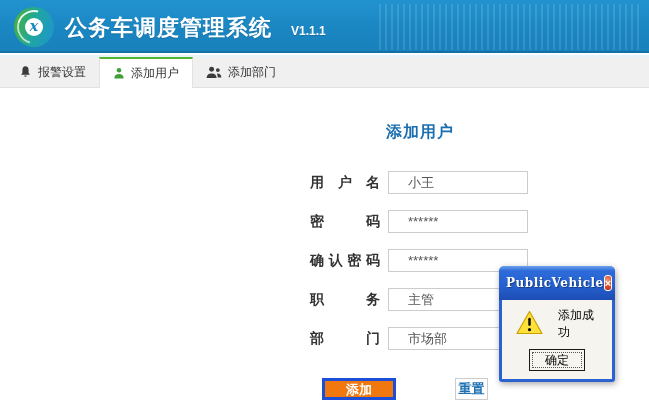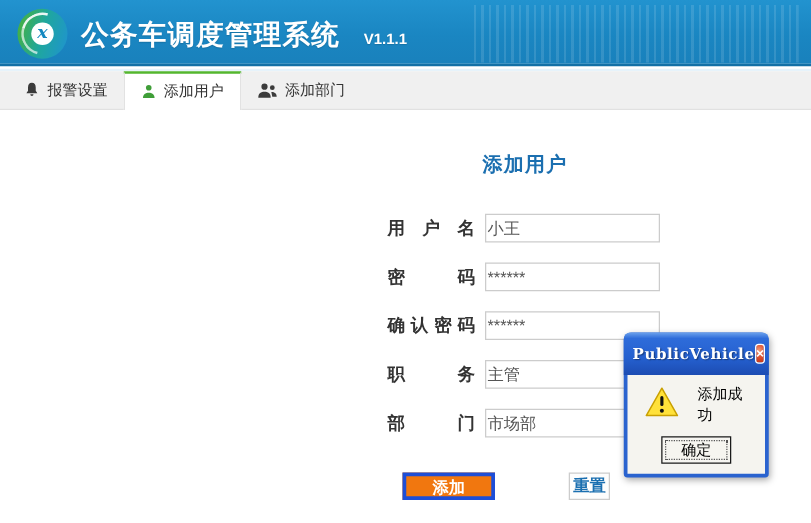--- a/index.html
+++ b/index.html
@@ -62,21 +62,21 @@
     text-align:center; color:#1b6fb0; font-size:16px; font-weight:bold;
     margin-bottom:28px; letter-spacing:1px;
   }
   .frow { display:flex; align-items:center; margin-bottom:16px; height:23px; }
   .flabel {
     width:70px; margin-right:8px; font-size:14px; font-weight:bold; color:#333;
     text-align:justify; text-align-last:justify;
   }
   .finput {
     width:140px; height:23px; border:1px solid #ccc; background:#fff;
-    padding:0 1px; font-size:13px; color:#555; font-family:inherit; outline:none;
+    padding:0 19px; font-size:13px; color:#555; font-family:inherit; outline:none;
   }
   .btn-row { margin-top:28px; position:relative; height:22px; }
   .btn-add {
     position:absolute; left:12px; top:0; width:74px; height:22px;
     background:#f1770f; border:3px solid #1d4ed8; color:#fff;
     font-size:13px; font-weight:bold; cursor:pointer; font-family:inherit;
   }
   .btn-reset {
     position:absolute; left:145px; top:0; width:33px; height:22px;
     background:#fdfdfd; border:1px solid #ccc; color:#1b6fb0;

